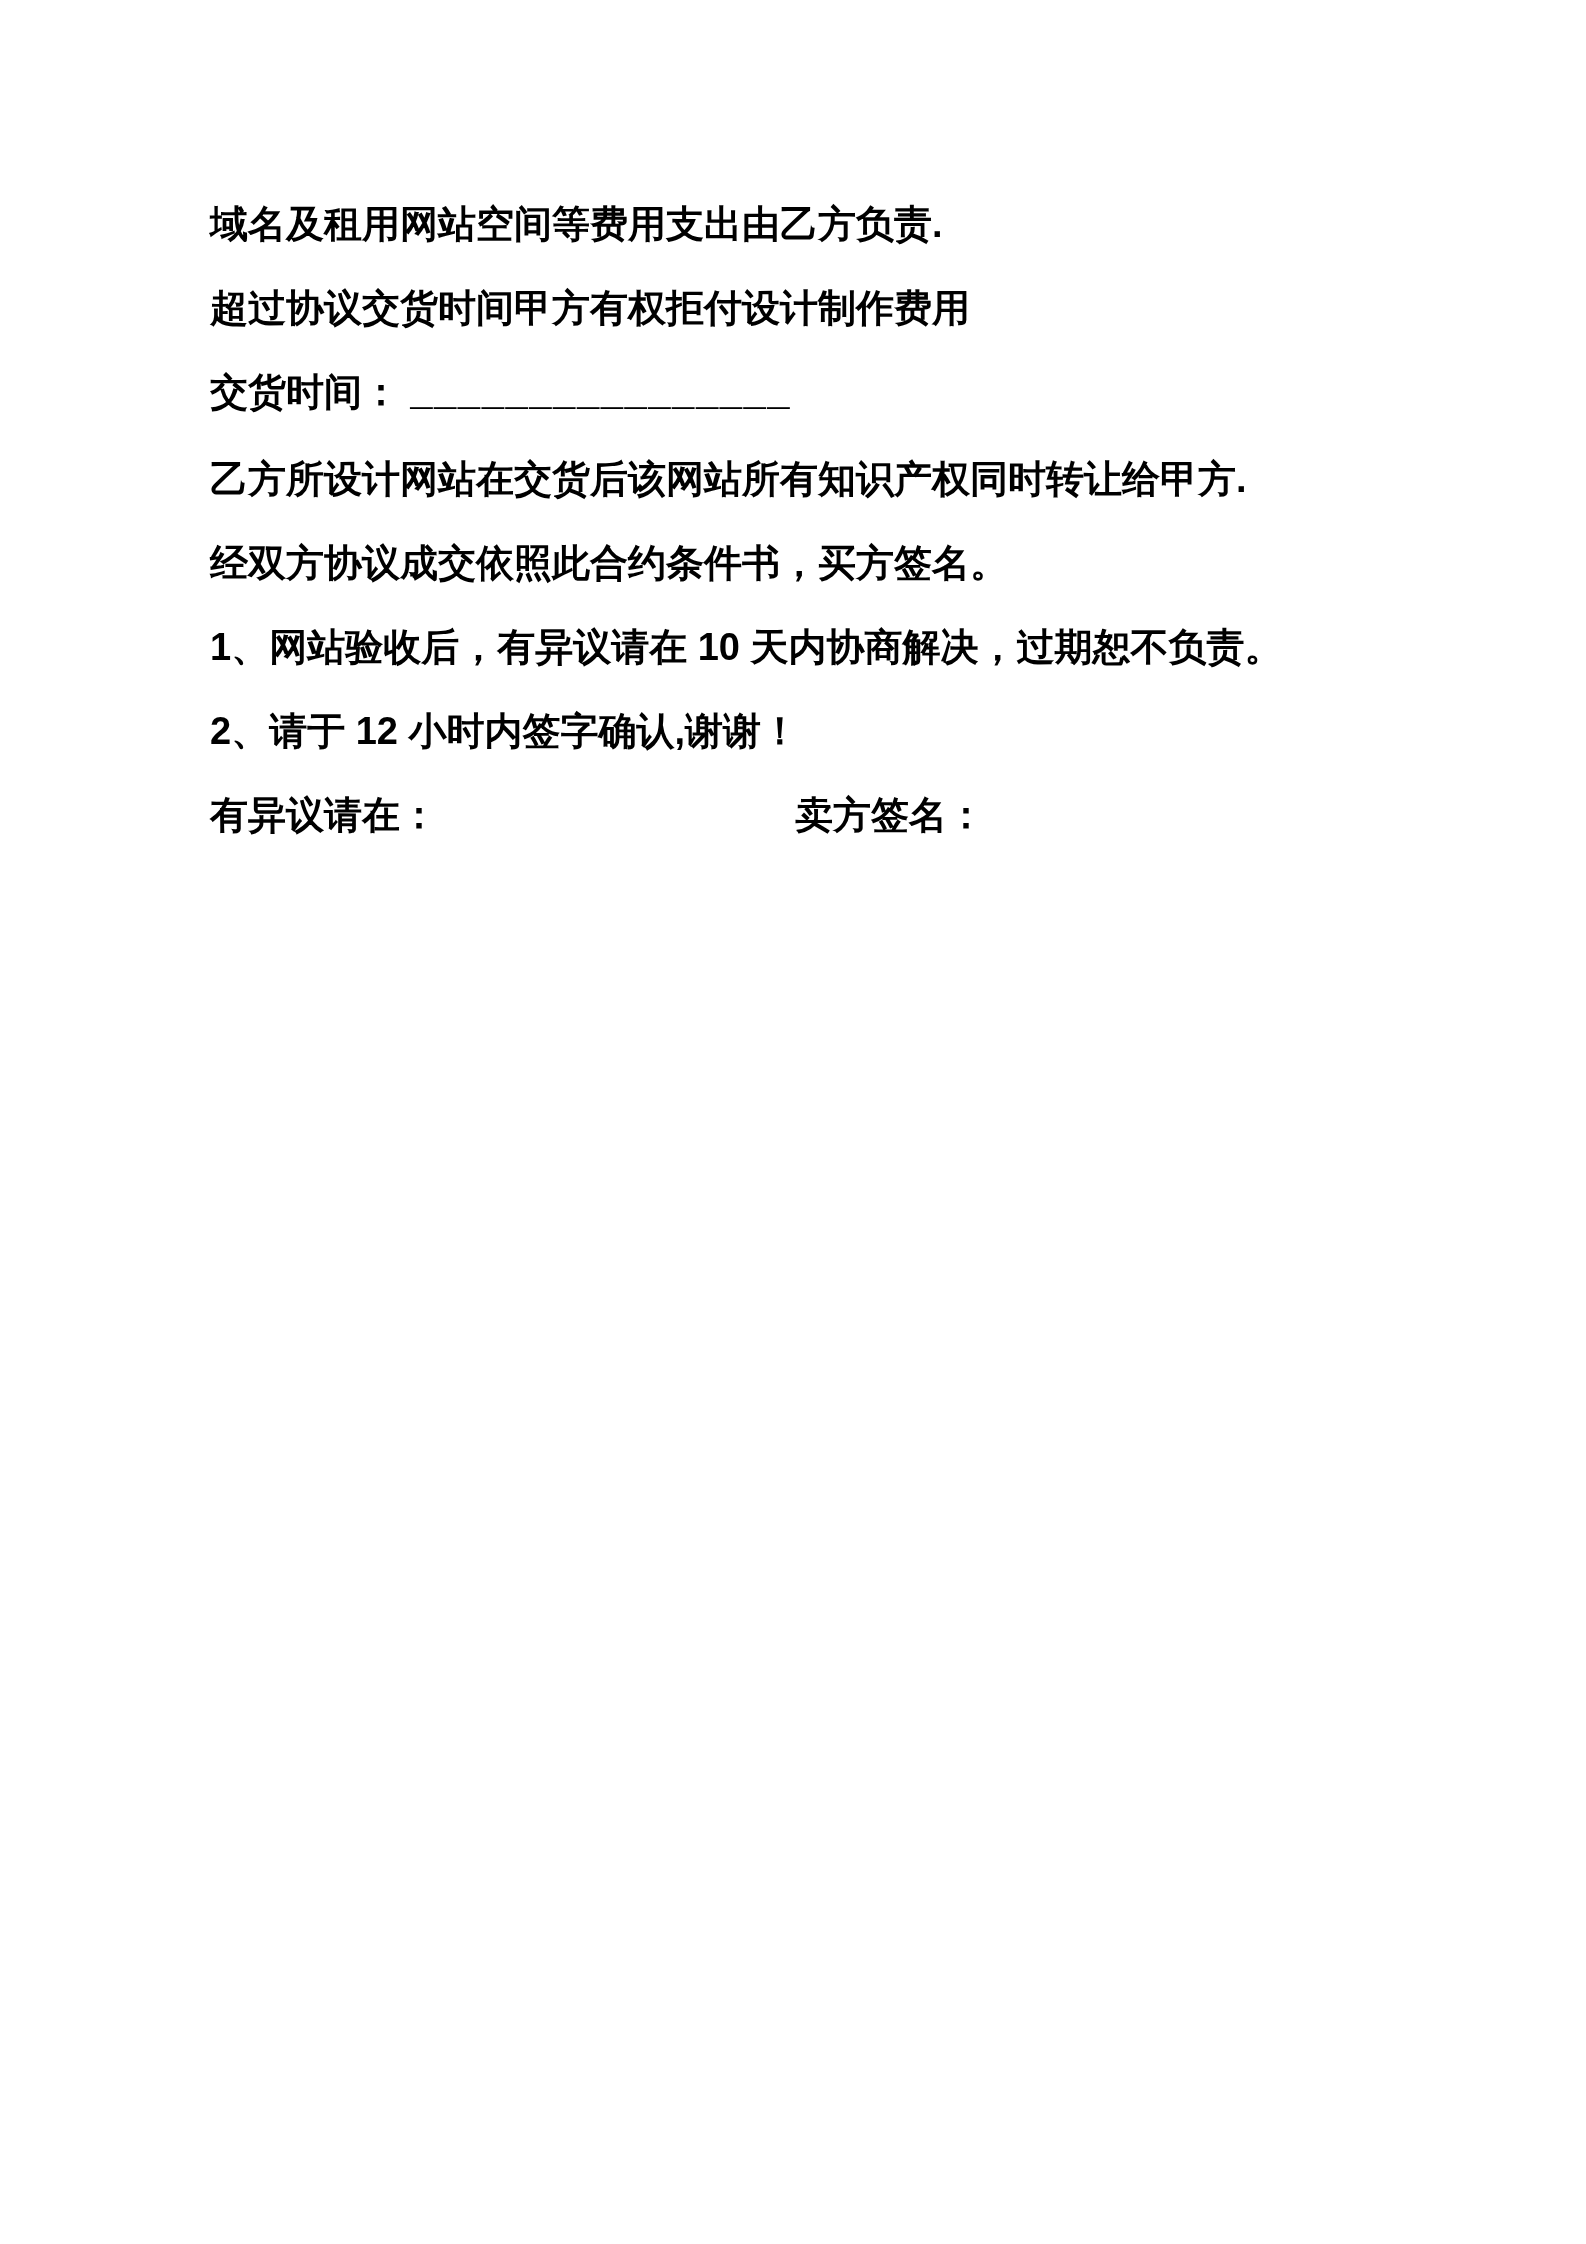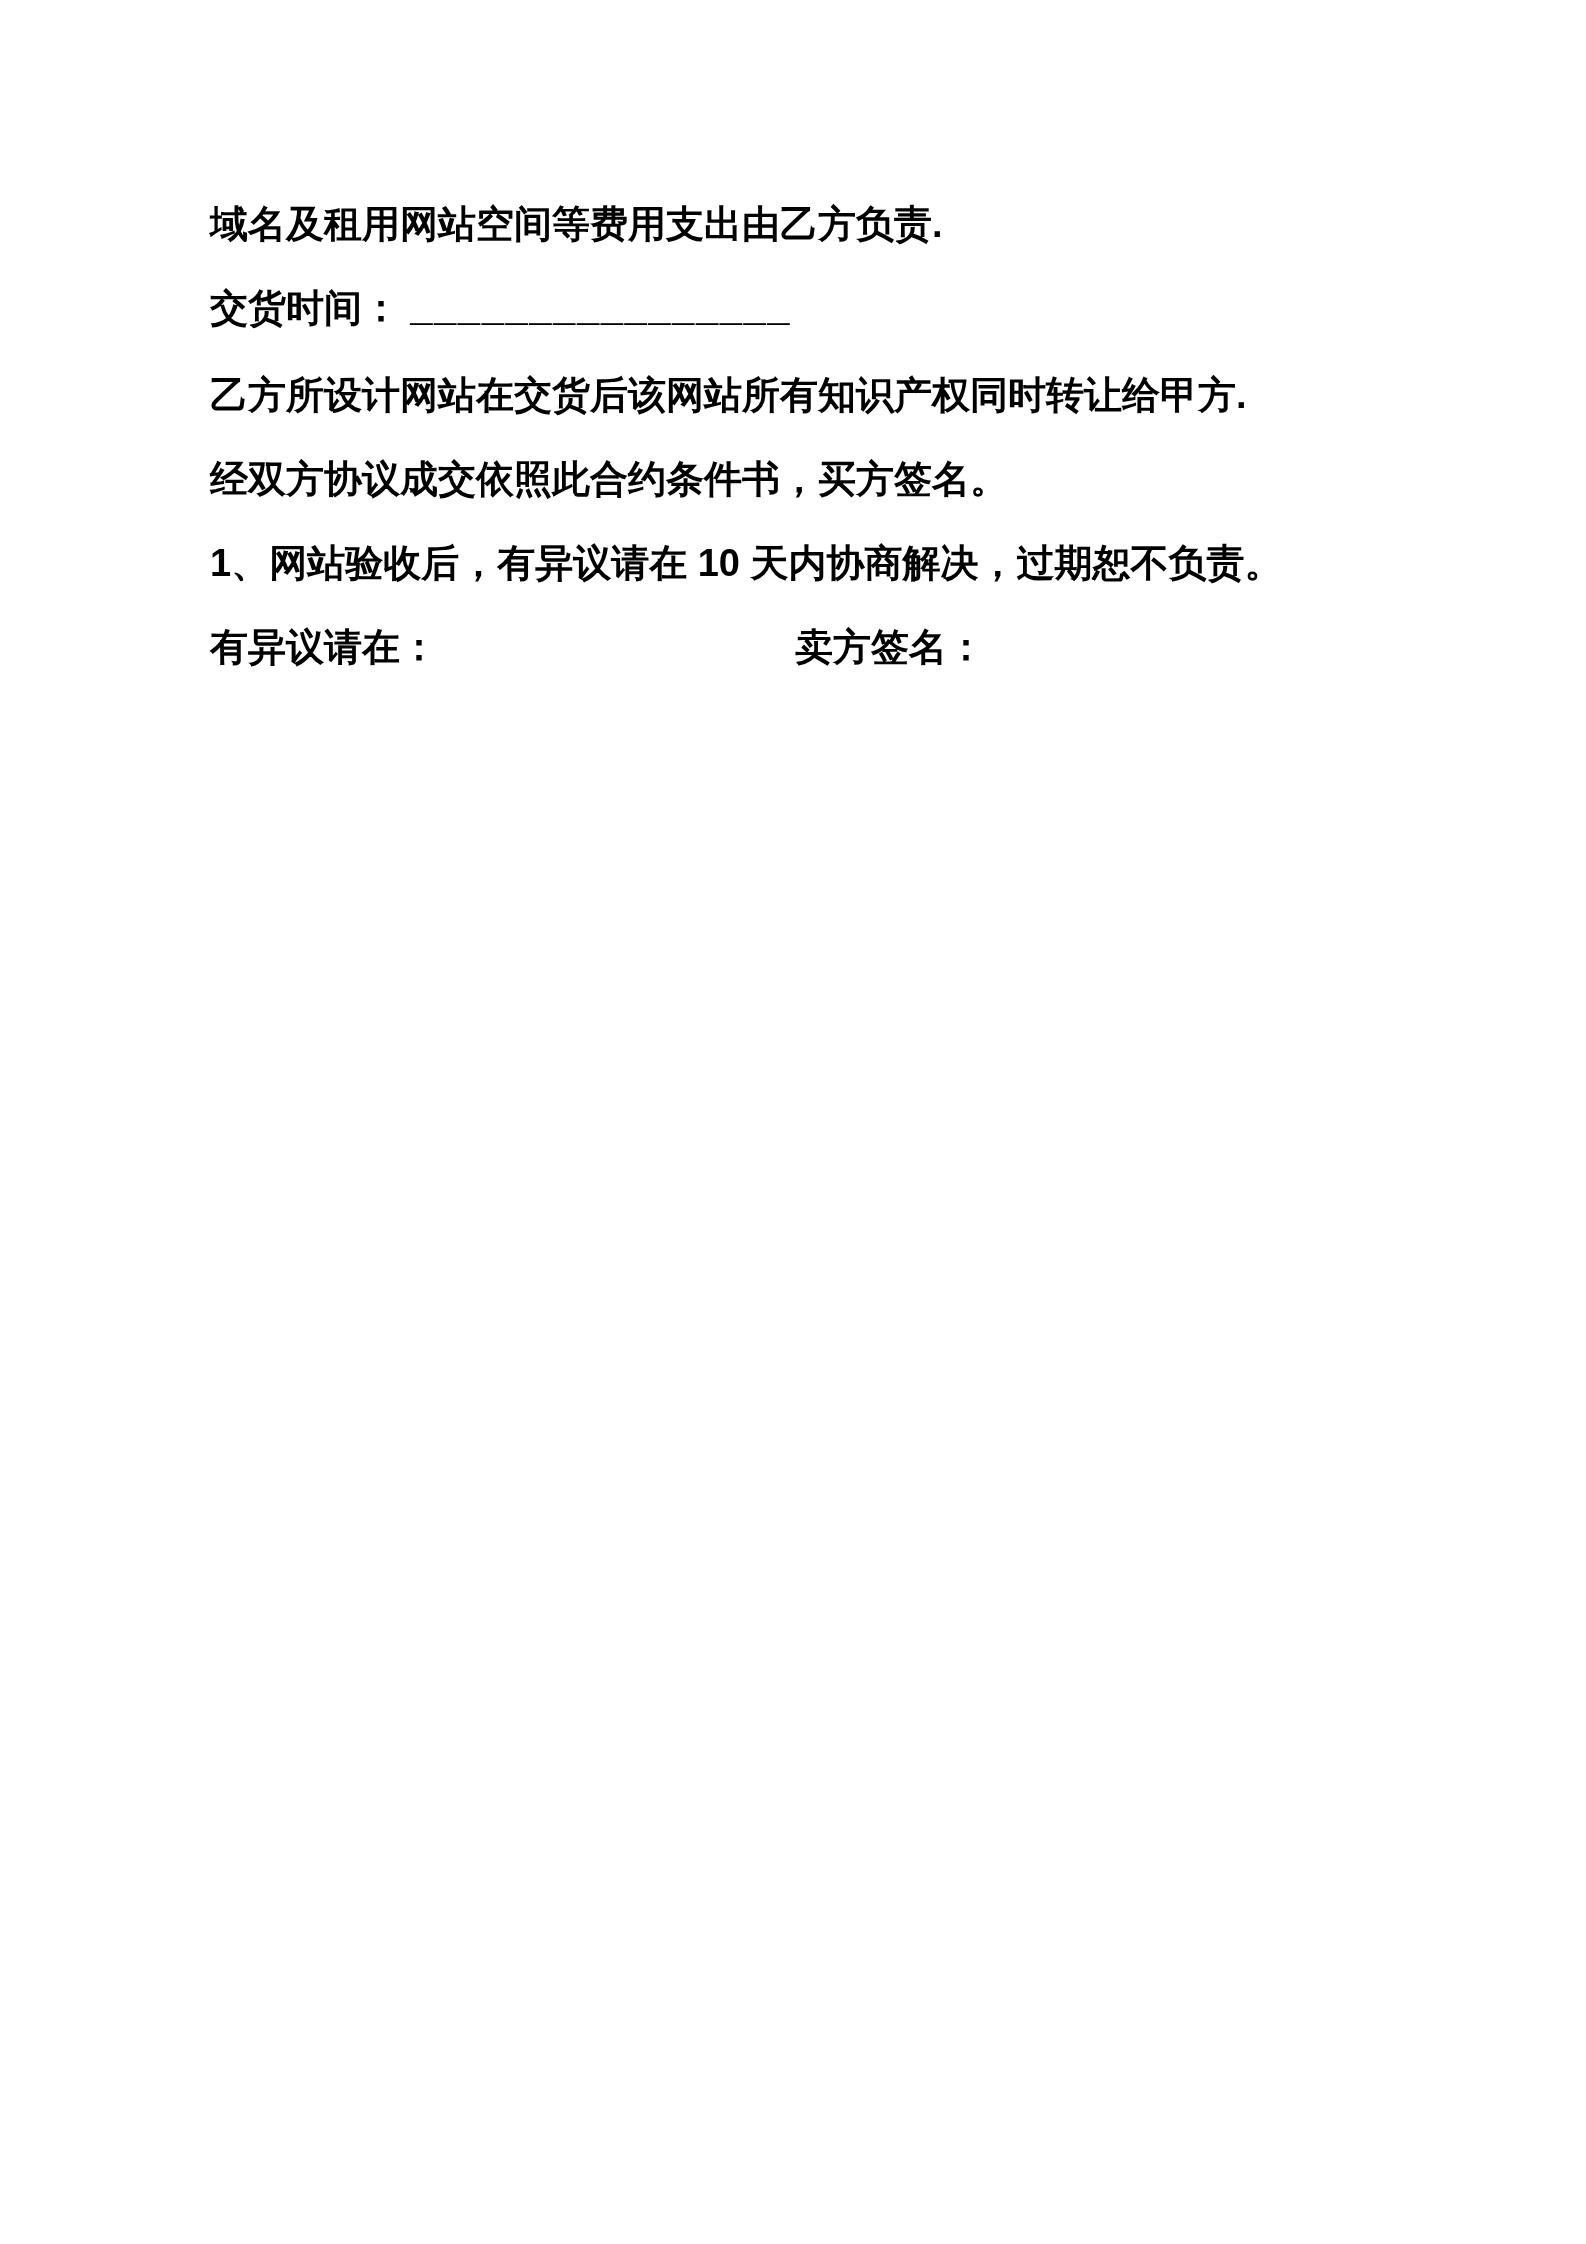--- a/index.html
+++ b/index.html
@@ -44,27 +44,29 @@
   }
 </style>
 </head>
 <body>
 
 <div class="page">
   <div class="content">
 
     <p>域名及租用网站空间等费用支出由乙方负责.</p>
 
+    <p>超过协议交货时间甲方有权拒付设计制作费用</p>
 
     <p class="delivery-line"><span>交货时间：</span><span class="delivery-blank">________________</span></p>
 
     <p>乙方所设计网站在交货后该网站所有知识产权同时转让给甲方.</p>
 
     <p>经双方协议成交依照此合约条件书，买方签名。</p>
 
 
     <p>1、网站验收后，有异议请在 10 天内协商解决，过期恕不负责。</p>
 
+    <p>2、请于 12 小时内签字确认,谢谢！</p>
 
     <p class="sig-line"><span class="sig-buyer">有异议请在：</span><span class="sig-seller">卖方签名：</span></p>
 
   </div>
 </div>
 
 </body></html>

